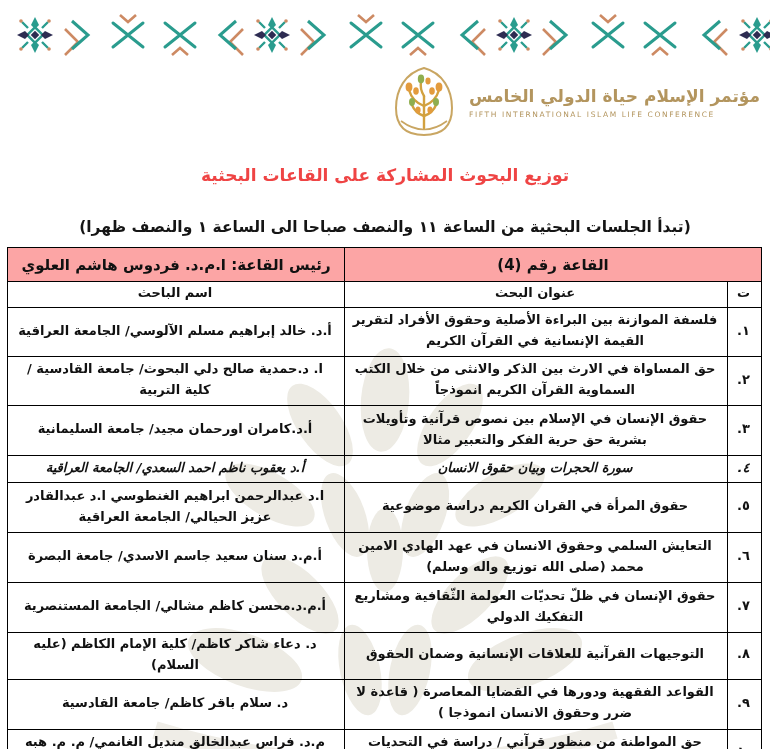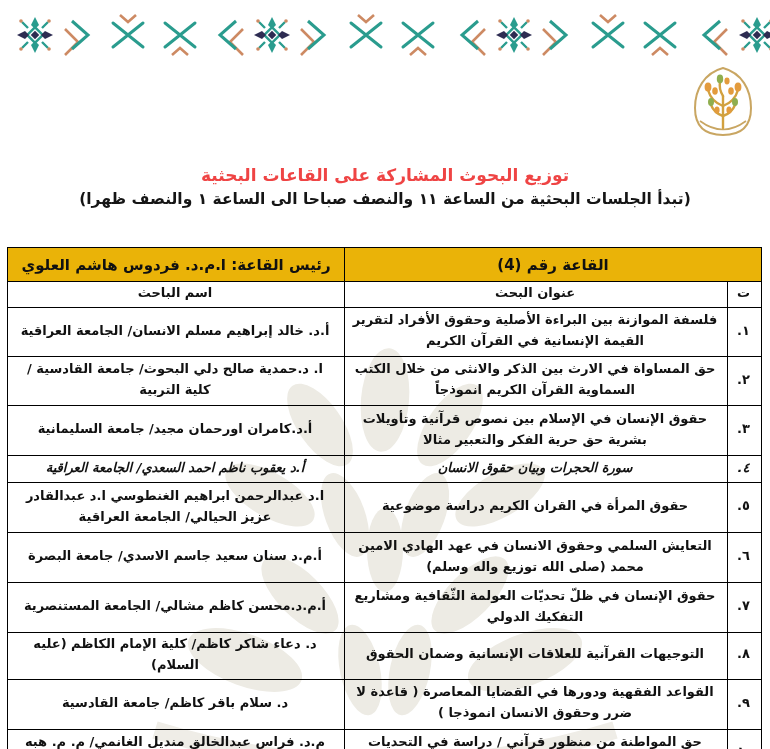--- a/index.html
+++ b/index.html
@@ -18,21 +18,21 @@
   }
   .logo-text{display:flex;flex-direction:column;align-items:flex-end;text-align:left;}
   .logo-ar{color:#b3955e;font-size:17px;font-weight:bold;line-height:1.3;}
   .logo-en{color:#b3955e;font-size:7.5px;letter-spacing:1.6px;direction:ltr;margin-top:2px;}
   
   .doc-title{
     position:absolute;top:165px;left:0;width:100%;
     text-align:center;font-size:17px;font-weight:bold;color:#ef4444;
   }
   .doc-subtitle{
-    position:absolute;top:190px;left:0;width:100%;
+    position:absolute;top:218px;left:0;width:100%;
     text-align:center;font-size:15.5px;font-weight:bold;color:#151515;
   }
   
   .watermark{position:absolute;top:330px;left:95px;z-index:0;pointer-events:none;}
   
   table.sched{
     position:absolute;top:247px;right:8px;z-index:1;
     width:754px;border-collapse:collapse;table-layout:fixed;
     direction:rtl;background:transparent;
   }
@@ -40,21 +40,21 @@
     border:1.3px solid #000;
     padding:1px 8px 3px 6px;
     font-size:13px;font-weight:bold;color:#111;
     line-height:1.6;vertical-align:middle;
     overflow:hidden;background:transparent;
   }
   col.c-num{width:34px;}
   col.c-title{width:383px;}
   col.c-res{width:337px;}
   tr.head-row th{
-    background:#eab308;text-align:center;
+    background:#fca5a5;text-align:center;
     font-size:15px;height:29px;padding:2px 6px;
   }
   tr.colhead-row td{height:21px;}
   td.cell-num{text-align:center;padding:1px 2px;}
   td.cell-title,td.cell-res{text-align:center;}
   
   tbody tr:nth-child(1) td{height:44px;}
   tbody tr:nth-child(2) td{height:44px;}
   tbody tr:nth-child(3) td{height:45px;}
   tbody tr:nth-child(4) td{height:22px;font-style:italic;}
@@ -154,20 +154,24 @@
       <ellipse cx="150" cy="330" rx="26" ry="60" transform="rotate(-70 150 330)"></ellipse>
       <ellipse cx="430" cy="330" rx="26" ry="60" transform="rotate(70 430 330)"></ellipse>
       <ellipse cx="265" cy="340" rx="20" ry="46" transform="rotate(-12 265 340)"></ellipse>
       <ellipse cx="315" cy="340" rx="20" ry="46" transform="rotate(12 315 340)"></ellipse>
     </g>
     <path d="M60,400 Q290,470 520,400" stroke="#efede7" stroke-width="18" fill="none"></path>
   </svg>
 </div>
 
 <div class="logo-row">
+  <div class="logo-text">
+    <div class="logo-ar">مؤتمر الإسلام حياة الدولي الخامس</div>
+    <div class="logo-en">FIFTH INTERNATIONAL ISLAM LIFE CONFERENCE</div>
+  </div>
   <svg width="74" height="76" viewBox="0 0 74 76">
     <path d="M37,4 C18,9 9,26 9,44 C9,62 19,71 37,71 C55,71 65,62 65,44 C65,26 56,9 37,4 Z" fill="#ffffff" stroke="#c9a662" stroke-width="2"></path>
     <path d="M14,57 Q37,74 60,57" stroke="#c9a662" stroke-width="1.6" fill="none"></path>
     <g stroke="#d2a13f" stroke-width="2.4" fill="none" stroke-linecap="round">
       <path d="M37,64 L37,32"></path>
       <path d="M37,42 C29,39 24,33 22,26"></path>
       <path d="M37,42 C45,39 50,33 52,26"></path>
       <path d="M37,52 C31,50 27,46 25,41"></path>
       <path d="M37,52 C43,50 47,46 49,41"></path>
       <path d="M37,32 C34,27 33,23 34,18"></path>
@@ -204,21 +208,21 @@
     <tr class="colhead-row">
       <td class="cell-num">ت</td>
       <td class="cell-title">عنوان البحث</td>
       <td class="cell-res">اسم الباحث</td>
     </tr>
   </thead>
   <tbody>
       <tr>
     <td class="cell-num">١.</td>
     <td class="cell-title">فلسفة الموازنة بين البراءة الأصلية وحقوق الأفراد لتقرير القيمة الإنسانية في القرآن الكريم</td>
-    <td class="cell-res">أ.د. خالد إبراهيم مسلم الانسان/ الجامعة العراقية</td>
+    <td class="cell-res">أ.د. خالد إبراهيم مسلم الآلوسي/ الجامعة العراقية</td>
   </tr>
       <tr>
     <td class="cell-num">٢.</td>
     <td class="cell-title">حق المساواة في الارث بين الذكر والانثى من خلال الكتب السماوية القرآن الكريم انموذجاً</td>
     <td class="cell-res">ا. د.حمدية صالح دلي البحوث/ جامعة القادسية / كلية التربية</td>
   </tr>
       <tr>
     <td class="cell-num">٣.</td>
     <td class="cell-title">حقوق الإنسان في الإسلام بين نصوص قرآنية وتأويلات بشرية حق حرية الفكر والتعبير مثالا</td>
     <td class="cell-res">أ.د.كامران اورحمان مجيد/ جامعة السليمانية</td>

